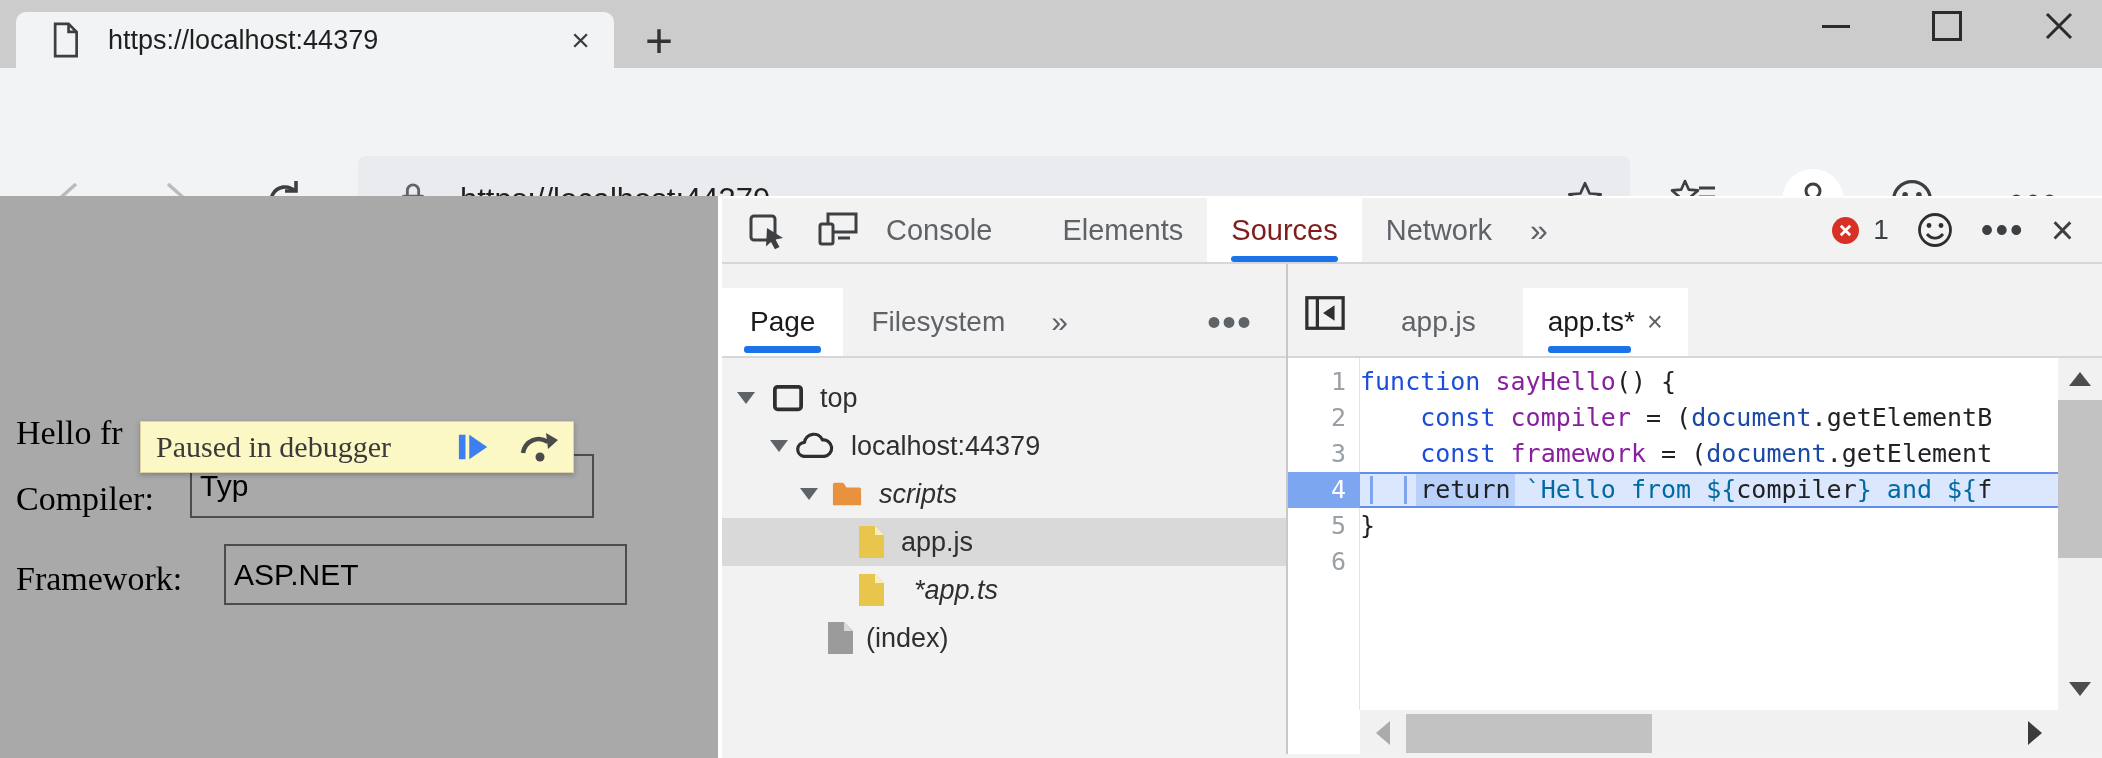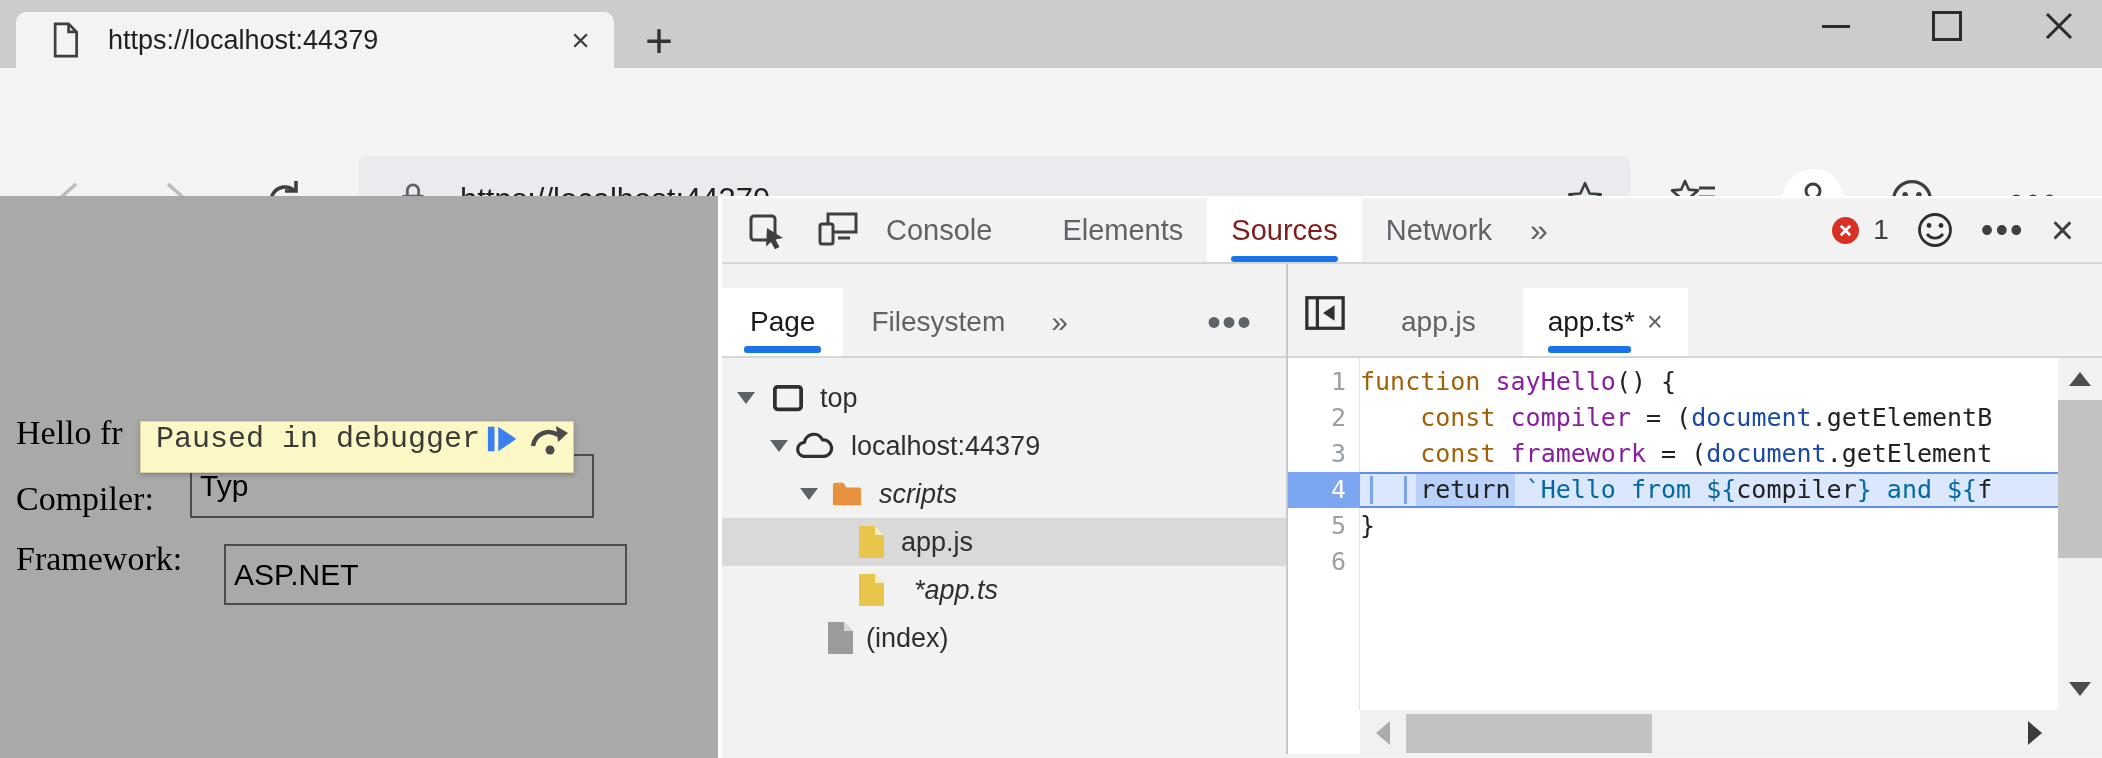--- a/index.html
+++ b/index.html
@@ -37,22 +37,22 @@
   .page{left:0;top:196px;width:718px;height:562px;background:#a9a9a9;
         font-family:"Liberation Serif",serif;color:#000;}
   .hello{left:16px;top:218px;font-size:34px;white-space:nowrap;}
   .lbl{font-size:34px;white-space:nowrap;}
   .pin{border:2px solid #4c4c4c;background:transparent;font-family:"Liberation Sans",sans-serif;
        font-size:30px;color:#000;display:flex;align-items:center;box-sizing:border-box;}
   .pin span{margin-left:8px;white-space:nowrap;}
 
   
   .banner{left:140px;top:225px;width:434px;height:52px;background:#fbf8c5;border:1px solid #d8d4a4;
-          box-sizing:border-box;display:flex;align-items:flex-start;box-shadow:0 2px 5px rgba(0,0,0,.25);
-          font-family:Liberation Mono, monospace;}
+          box-sizing:border-box;display:flex;align-items:center;box-shadow:0 2px 5px rgba(0,0,0,.25);
+          font-family:Liberation Serif, serif;}
   .banner .msg{flex:1;display:flex;align-items:center;padding-left:15px;font-size:30px;color:#3a3a3a;white-space:nowrap;}
   .bsep{width:2px;background:#ffffff;}
   .bbtn{width:62px;display:flex;align-items:center;justify-content:center;}
 
   
   .devtools{left:718px;top:196px;width:1384px;height:562px;background:#f2f2f2;
             border-left:4px solid #ffffff;border-top:2px solid #ffffff;box-sizing:border-box;}
   .dt-toolbar{height:64px;border-bottom:2px solid #d6d6d6;display:flex;align-items:center;}
   .dt-toolbar .tbic{margin-left:26px;}
   .dtab{height:64px;display:flex;align-items:center;padding:0 24px;font-size:29px;color:#5f6368;
@@ -87,21 +87,21 @@
   
   .editor{flex:1;background:#ffffff;display:flex;flex-direction:column;}
   .ebody{position:relative;flex:1;background:#ffffff;}
   .etabx{margin-left:12px;font-size:27px;color:#5f6368;}
 
   .code{position:absolute;left:0;top:0;right:44px;overflow:hidden;
         font-family:"DejaVu Sans Mono","Liberation Mono",monospace;font-size:25px;}
   .cl{height:36px;display:flex;line-height:36px;}
   .ln{width:72px;flex:none;text-align:right;padding-right:14px;box-sizing:border-box;color:#9aa0a6;}
   .ct{flex:1;white-space:pre;overflow:hidden;color:#202124;}
-  .kw{color:#a16207;}
+  .kw{color:#1d4ed8;}
   .df{color:#871f9e;}
   .ob{color:#1a4aa5;}
   .st{color:#0369a1;}
   .cl.paused .ln{background:#7da6f0;color:#ffffff;}
   .p4{flex:1;position:relative;background:#dbe7fd;border-top:2px solid #5f8ef0;border-bottom:2px solid #5f8ef0;
       box-sizing:border-box;line-height:32px;white-space:pre;overflow:hidden;}
   .tick{position:absolute;top:2px;bottom:2px;width:3px;background:#7fa3ee;}
   .rethl{background:#b9d0f8;box-shadow:0 0 0 4px #b9d0f8;}
   .gutline{position:absolute;left:71px;top:0;height:352px;width:1px;background:#e4e4e4;}
 
@@ -202,21 +202,21 @@
     </div>
     <div class="abs navic dots3" style="left:2006px;">•••</div>
   </div>
 
   <div class="abs page">
     <div class="abs hello">Hello fr</div>
     <div class="abs lbl" style="left:16px;top:284px;">Compiler:</div>
     <div class="abs pin" style="left:190px;top:258px;width:404px;height:64px;">
       <span>Typ</span>
     </div>
-    <div class="abs lbl" style="left:16px;top:344px;">Framework:</div>
+    <div class="abs lbl" style="left:16px;top:364px;">Framework:</div>
     <div class="abs pin" style="left:224px;top:348px;width:403px;height:61px;">
       <span>ASP.NET</span>
     </div>
 
     <div class="abs banner">
       <div class="msg">Paused in debugger</div>
       <div class="bsep"></div>
       <div class="bbtn">
         <svg width="38" height="34" viewBox="0 0 40 36">
             <rect x="4" y="5" width="7" height="26" fill="#3b7ff0"></rect>

